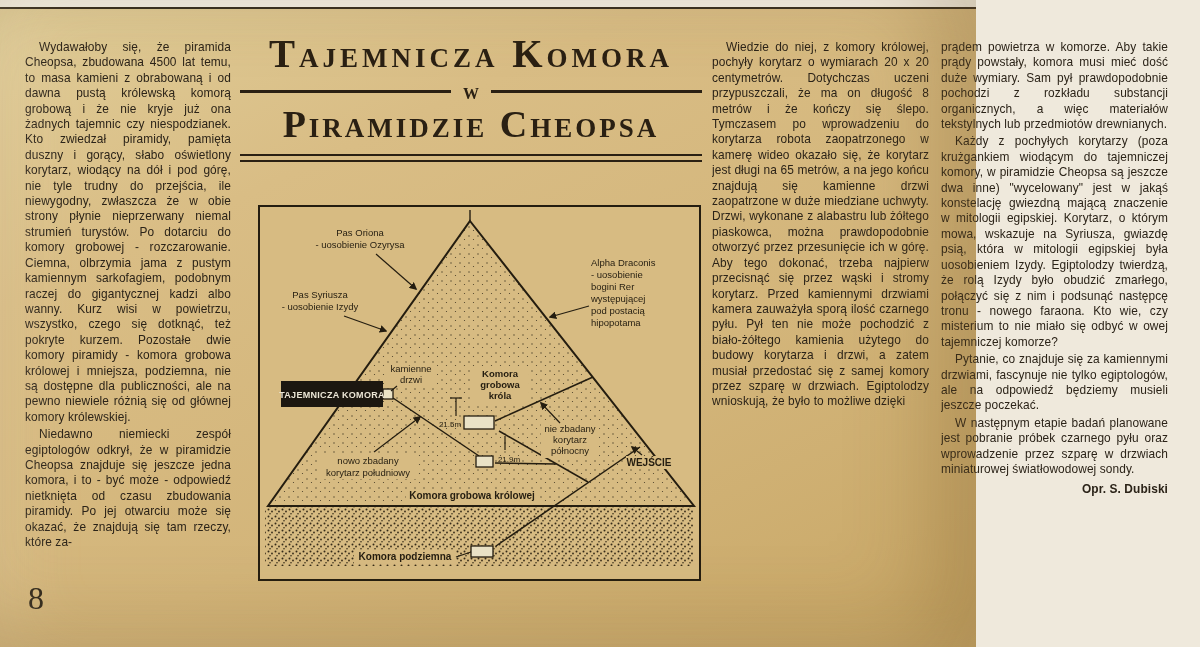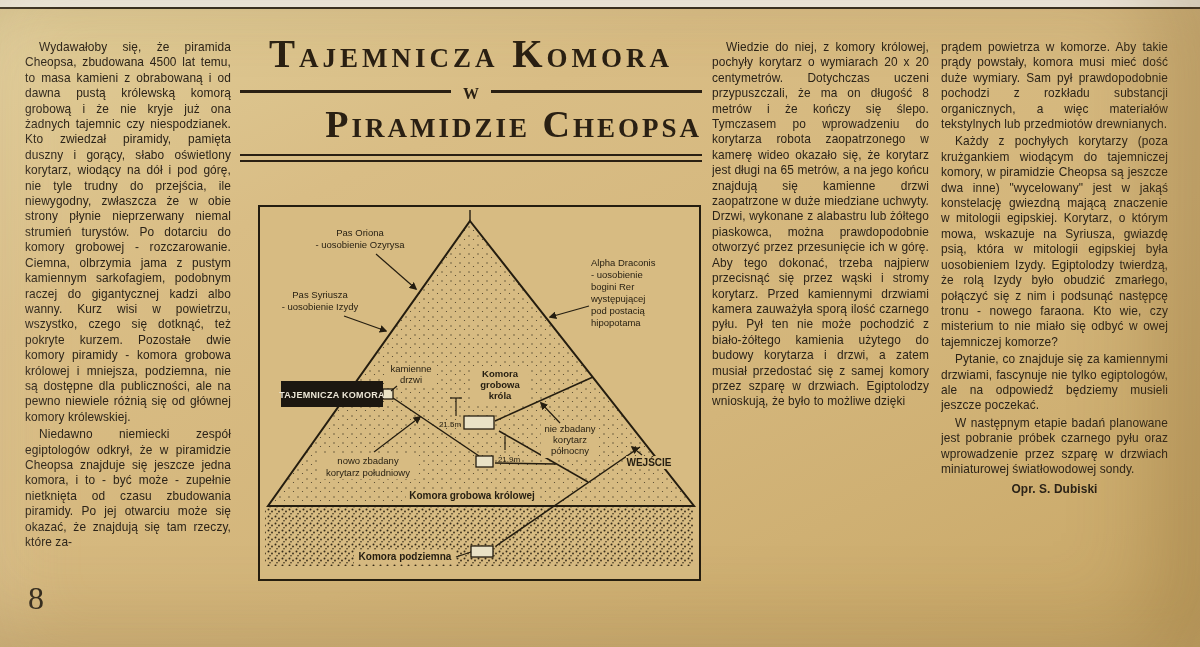--- a/index.html
+++ b/index.html
@@ -1,40 +1,40 @@
 <!DOCTYPE html>
 <html><head>
 <meta charset="utf-8">
 <style>
   html,body { margin:0; padding:0; }
   body { width:1200px; height:647px; overflow:hidden; background:#efe9dc; }
   .page {
-    position:relative; width:1200px; height:647px;
+    position:relative; width:976px; height:647px;
     background:linear-gradient(155deg,#e0cd98 0%,#d9bd85 28%,#d3b57a 62%,#c8a766 100%);
     font-family:"Liberation Sans",sans-serif; color:#2b2318;
   }
   .page::after {
     content:""; position:absolute; inset:0; pointer-events:none;
     box-shadow:inset -45px -12px 85px rgba(110,80,30,.28), inset 25px 0 60px rgba(245,235,205,.15);
   }
   .scan-strip { position:absolute; top:0; left:0; width:100%; height:7px; background:#f6f3ea; }
   .top-rule { position:absolute; top:7px; left:0; width:100%; height:2px; background:#2a2216; }
 
   .col { position:absolute; top:40px; text-align:justify; font-size:11.9px; line-height:15.4px; letter-spacing:.1px; }
   .col p { margin:0 0 2px 0; }
   p.indent { text-indent:14px; }
   .col1 { left:25px;  width:206px; height:566px; overflow:hidden; }
   .col3 { left:712px; width:217px; height:566px; overflow:hidden; }
   .col4 { left:941px; width:227px; height:566px; overflow:hidden; }
-  .byline { font-weight:bold; text-align:center; margin-top:5px !important; }
+  .byline { font-weight:bold; text-align:right; margin-top:5px !important; }
 
   .title-block { position:absolute; left:240px; top:34px; width:462px; text-align:center; color:#2a2013; }
   .t1,.t3 { font-family:"Liberation Serif",serif; font-variant:small-caps; font-weight:bold; line-height:1.05; }
   .t1 { font-size:39px; letter-spacing:4px; }
-  .t3 { font-size:38px; letter-spacing:3px; margin-top:2px;text-align:right; }
+  .t3 { font-size:38px; letter-spacing:3px; margin-top:2px; }
   .w-row { display:flex; align-items:center; gap:12px; margin:5px 0 2px; }
   .w-row .rule { flex:1; height:3px; background:#2a2013; }
   .title-w { font-family:"Liberation Serif",serif; font-variant:small-caps; font-weight:bold; font-size:23px; line-height:1; }
   .title-underline { height:4px; border-top:2px solid #2a2013; border-bottom:2px solid #2a2013; margin-top:9px; }
 
   .diagram {
     position:absolute; left:258px; top:205px; width:443px; height:376px;
     border:2px solid #241d10; background:#d7bb82; box-sizing:border-box;
   }
   .diagram svg { display:block; }
@@ -51,21 +51,21 @@
 </head>
 <body>
 
 <div class="page">
 
   <div class="scan-strip"></div>
   <div class="top-rule"></div>
 
   <div class="col col1">
     <p class="indent">Wydawałoby się, że piramida Cheopsa, zbudowana 4500 lat temu, to masa kamieni z obrabowaną i od dawna pustą królewską komorą grobową i że nie kryje już ona żadnych tajemnic czy niespodzianek. Kto zwiedzał piramidy, pamięta duszny i gorący, słabo oświetlony korytarz, wiodący na dół i pod górę, nie tyle trudny do przejścia, ile niewygodny, zwłaszcza że w obie strony płynie nieprzerwany niemal strumień turystów. Po dotarciu do komory grobowej - rozczarowanie. Ciemna, olbrzymia jama z pustym kamiennym sarkofagiem, podobnym raczej do gigantycznej kadzi albo wanny. Kurz wisi w powietrzu, wszystko, czego się dotknąć, też pokryte kurzem. Pozostałe dwie komory piramidy - komora grobowa królowej i mniejsza, podziemna, nie są dostępne dla publiczności, ale na pewno niewiele różnią się od głównej komory królewskiej.</p>
-    <p class="indent">Niedawno niemiecki zespół egiptologów odkrył, że w piramidzie Cheopsa znajduje się jeszcze jedna komora, i to - być może - zupełnie nietknięta od czasu zbudowania piramidy. Po jej otwarciu może się okazać, że znajdują się tam rzeczy, które za-</p>
+    <p class="indent">Niedawno niemiecki zespół egiptologów odkrył, że w piramidzie Cheopsa znajduje się jeszcze jedna komora, i to - być może - odpowiedź nietknięta od czasu zbudowania piramidy. Po jej otwarciu może się okazać, że znajdują się tam rzeczy, które za-</p>
   </div>
 
   <div class="title-block">
     <div class="t1">Tajemnicza Komora</div>
     <div class="w-row">
       <span class="rule"></span>
       <span class="title-w">w</span>
       <span class="rule"></span>
     </div>
     <div class="t3">Piramidzie Cheopsa</div>

